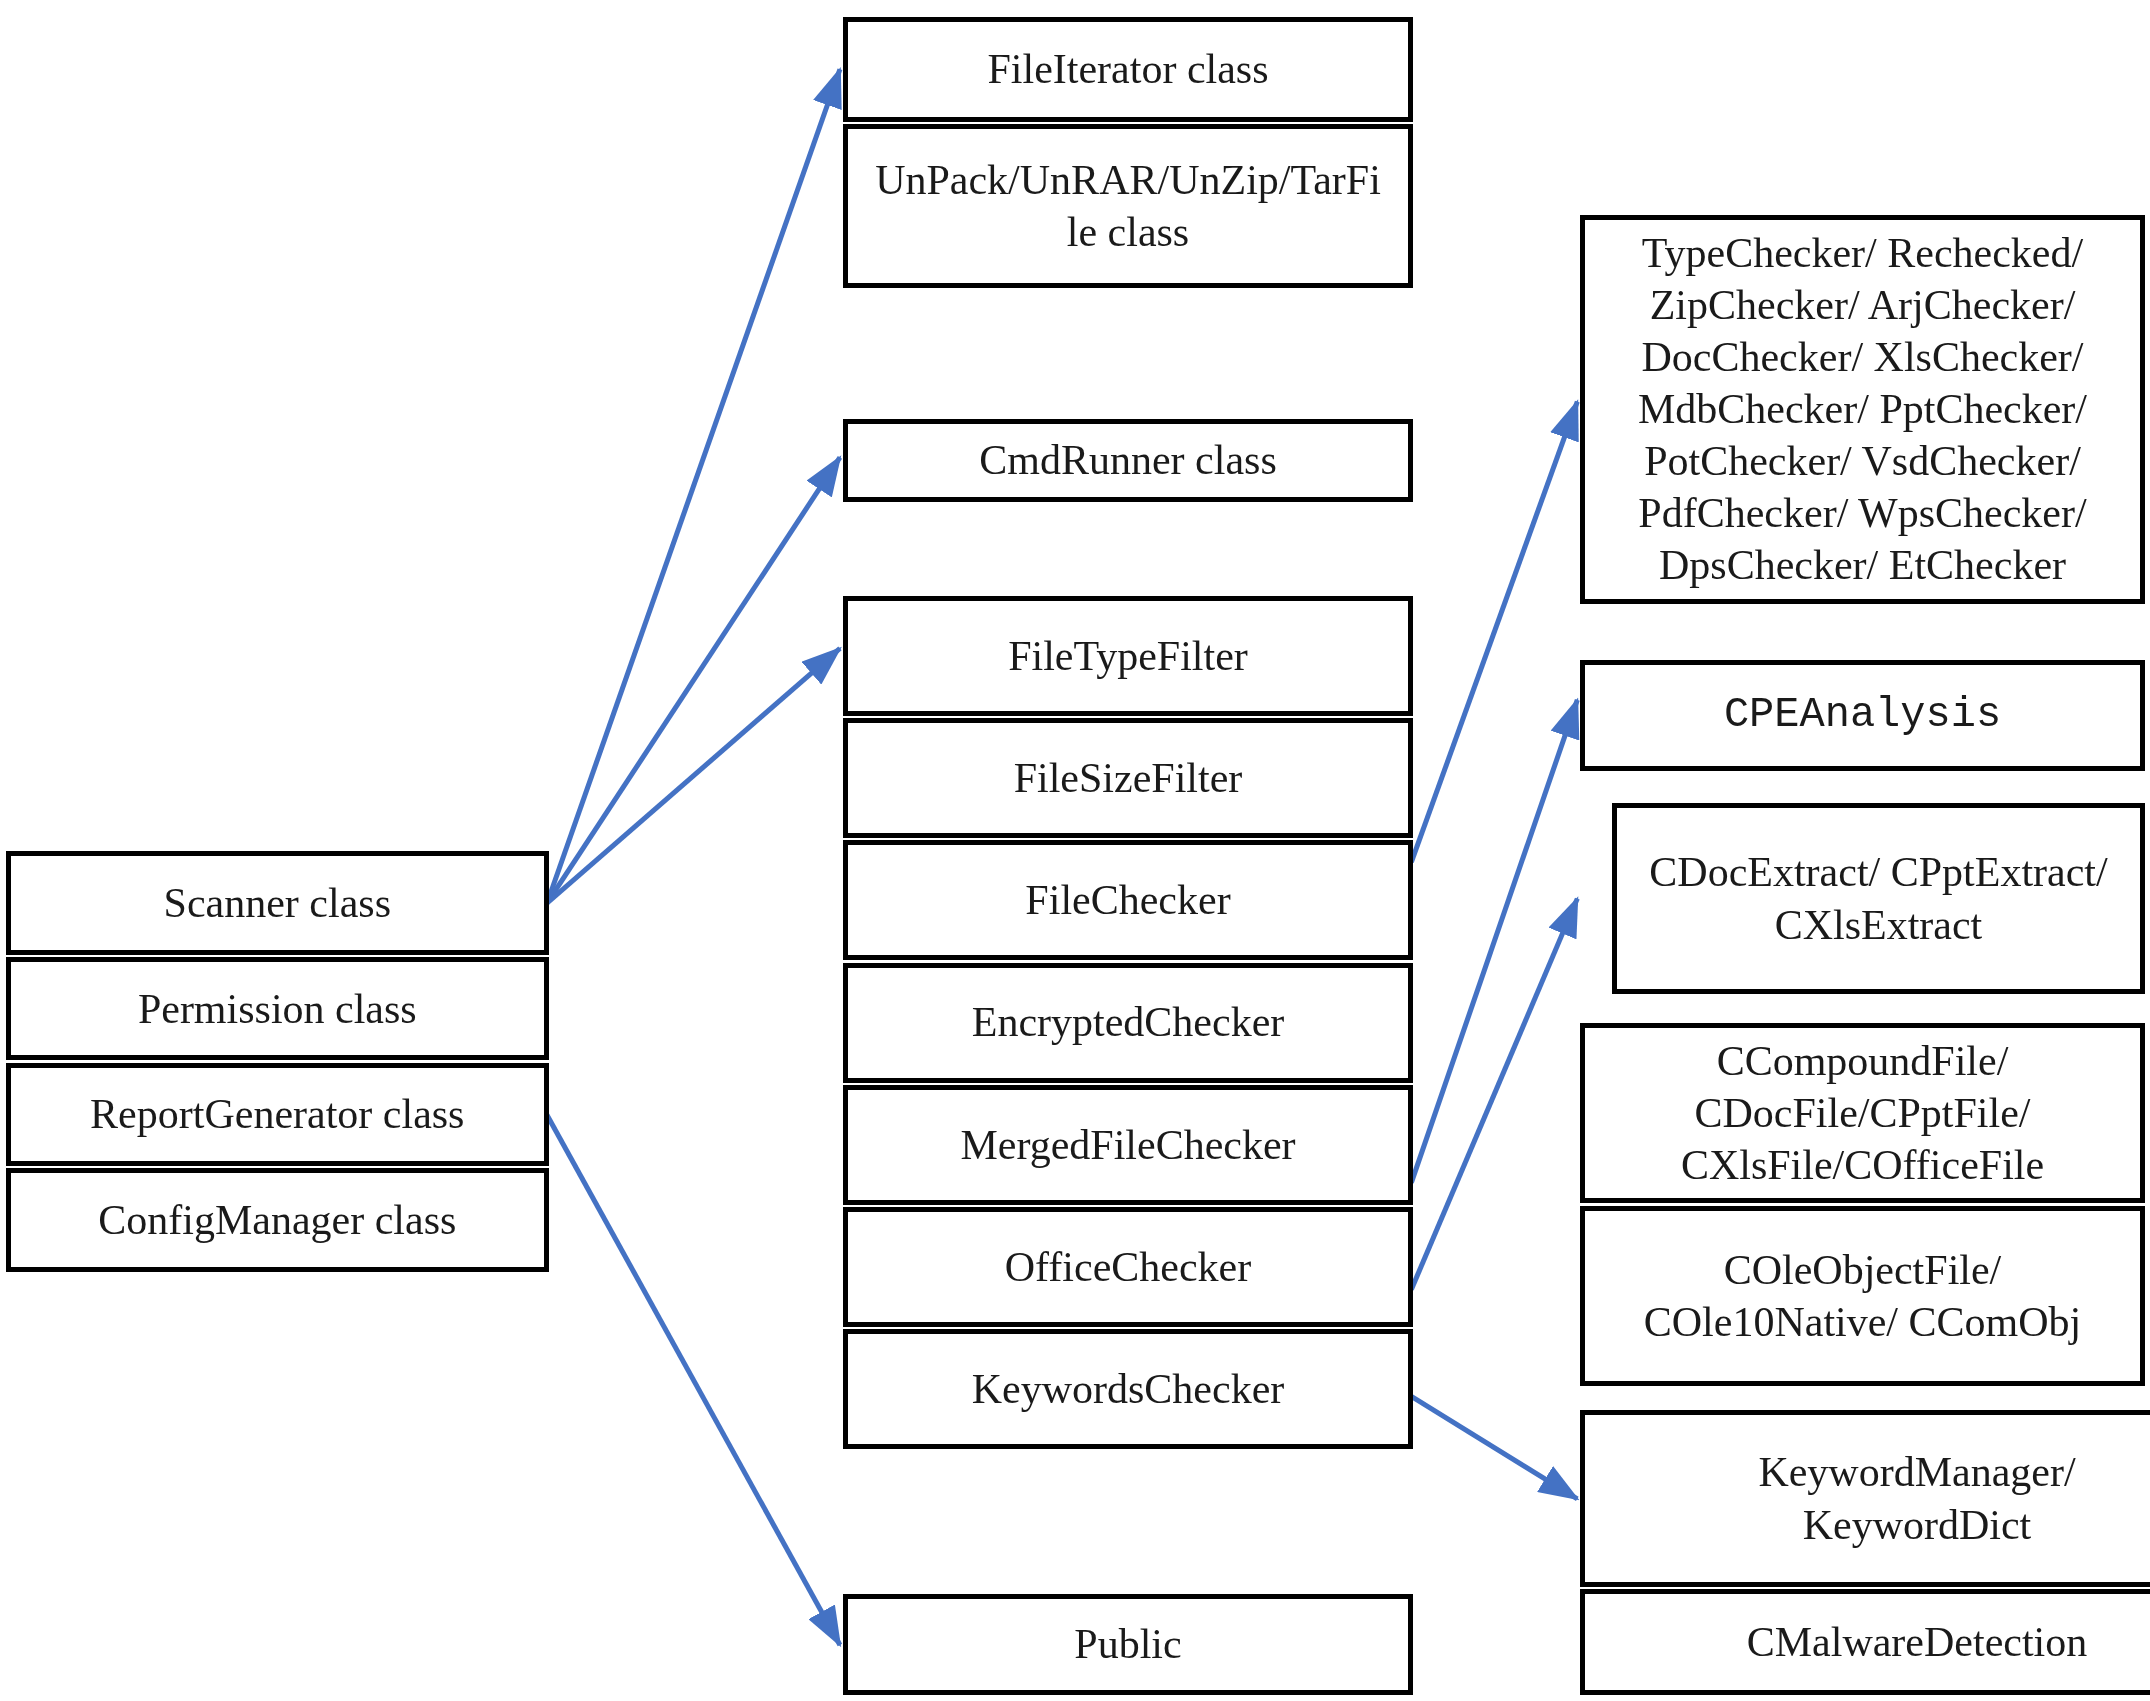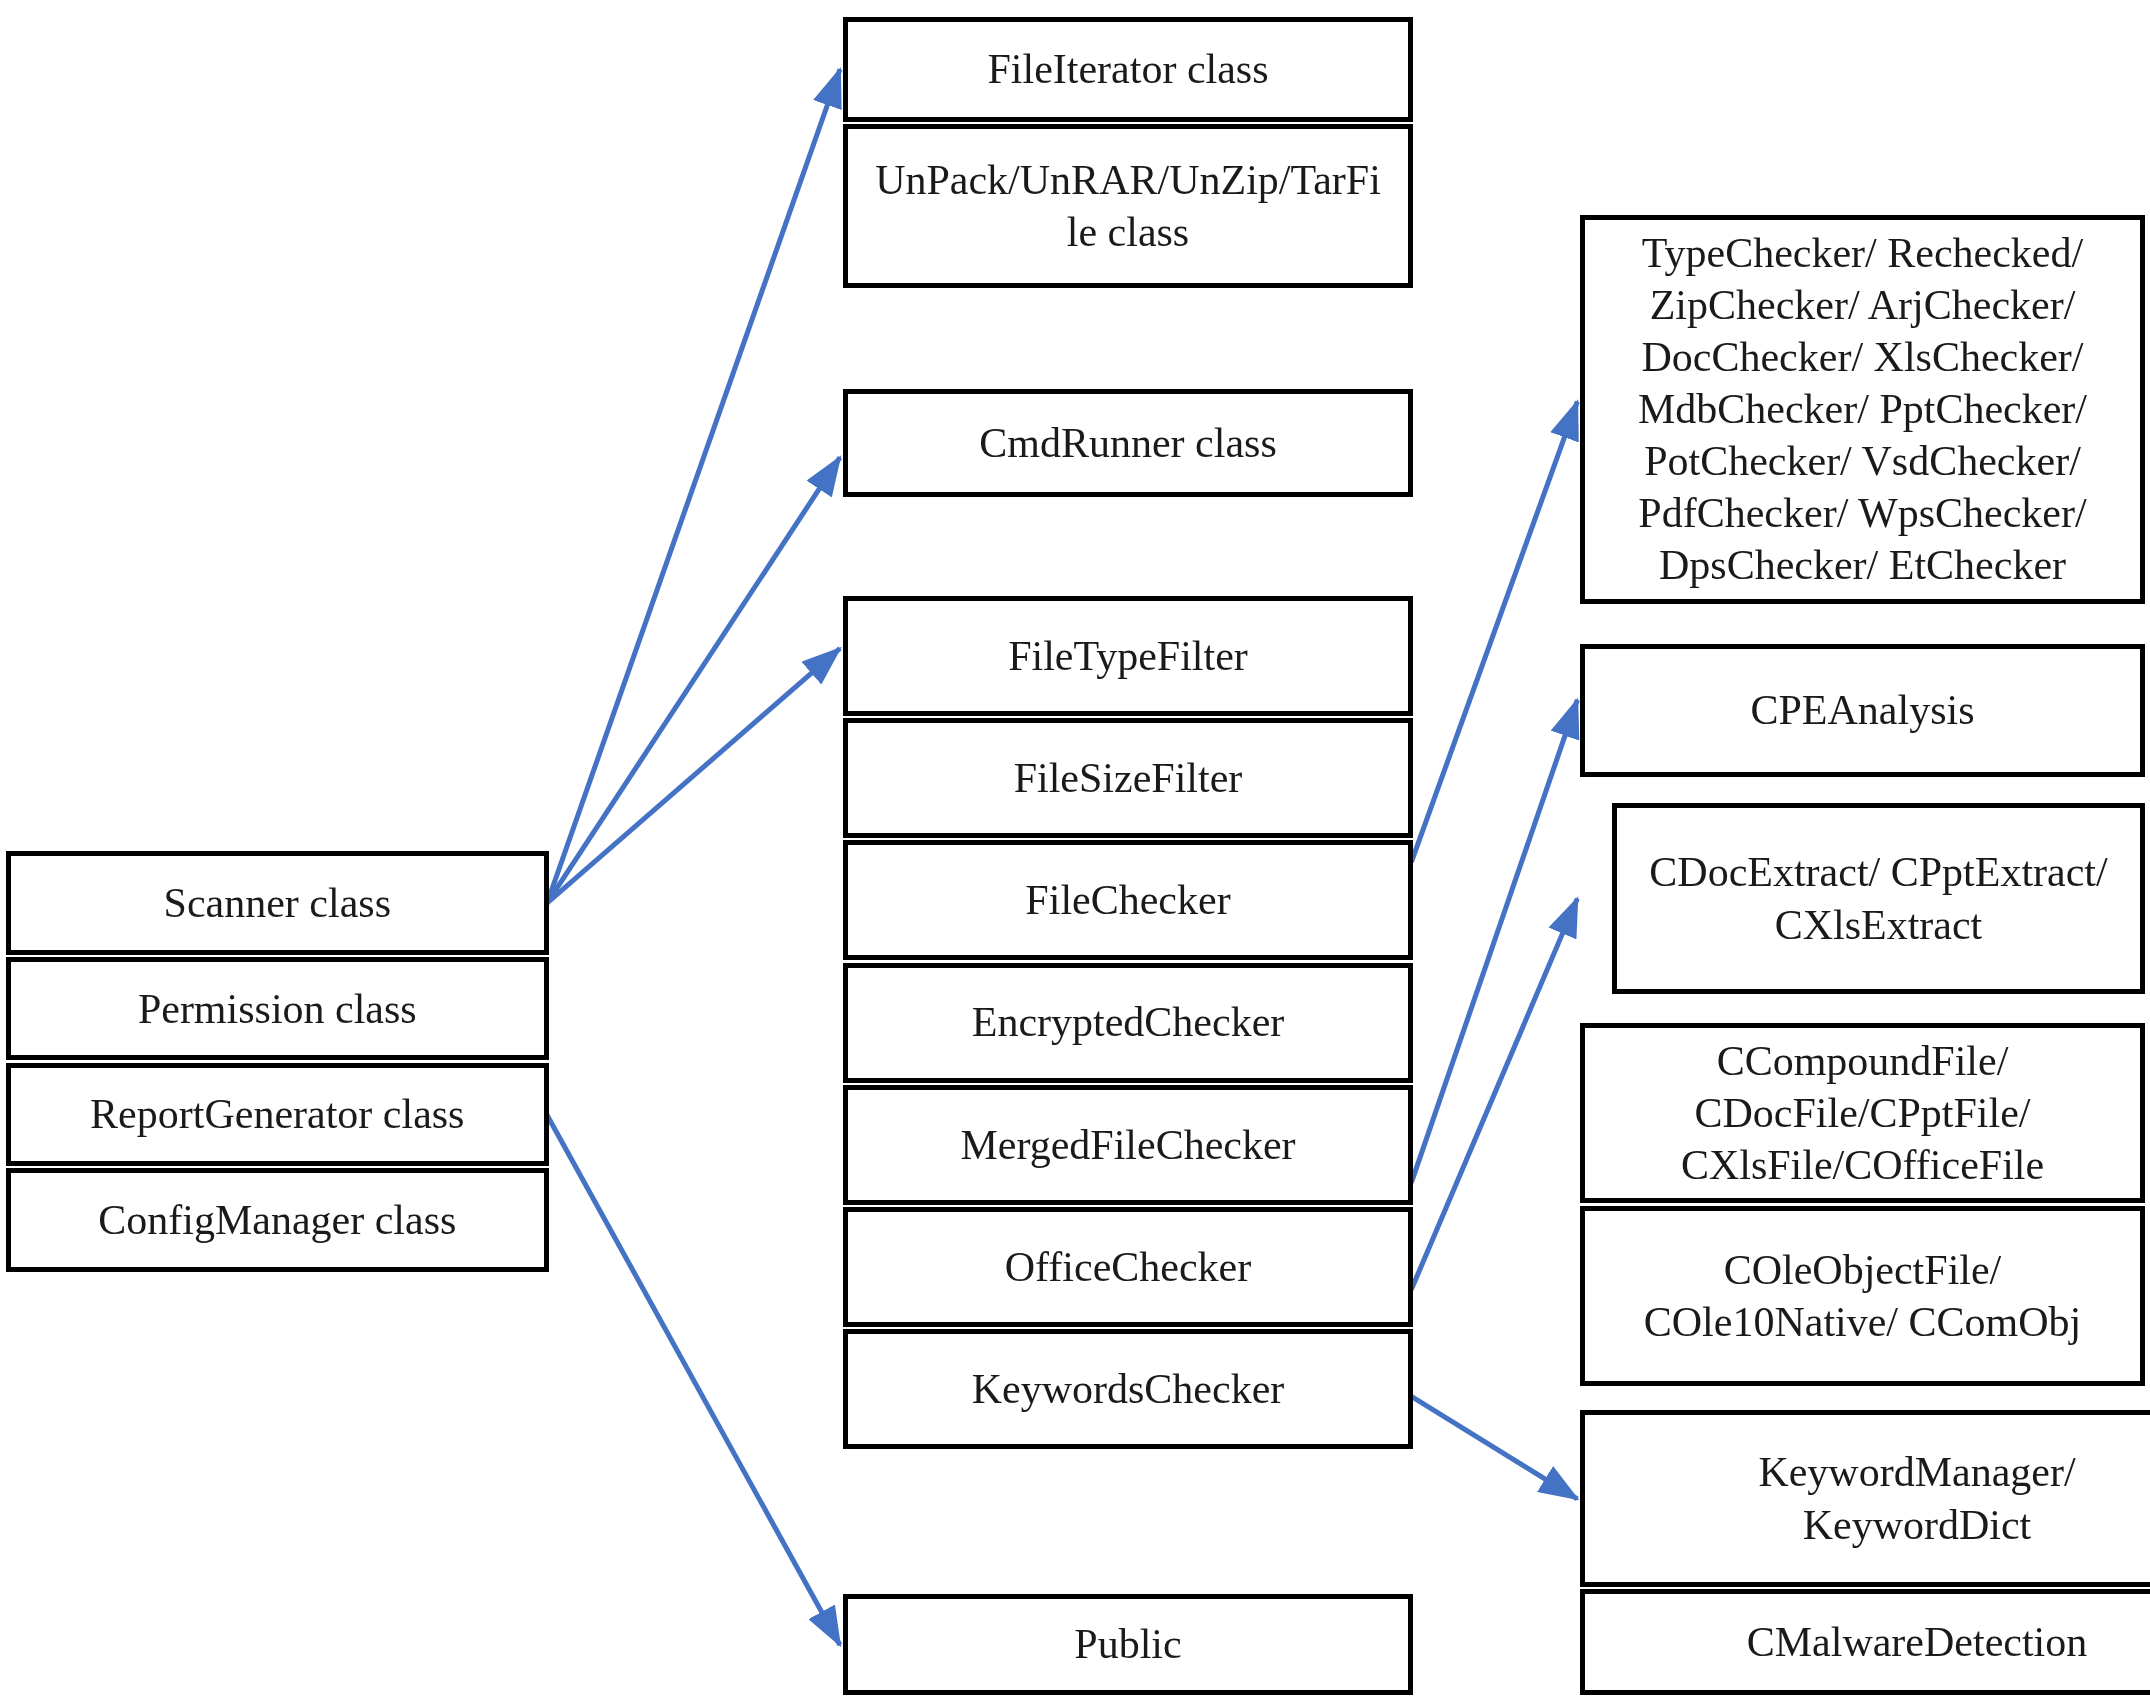--- a/index.html
+++ b/index.html
@@ -23,25 +23,25 @@
     font-size:42px;
     line-height:1.24;
     white-space:pre-line;
     box-sizing:border-box;
     flex:1 1 0;
     padding:7px 10px;
   }
   
   #left-stack   {left:8;   left:5.8px;    top:851px; width:543px; height:421px;}
   #iter-stack   {left:843px; top:16.6px;   width:570px; height:271px;}
-  #cmd-stack    {left:843px; top:389px;  width:570px; height:108px;}
+  #cmd-stack    {left:843px; top:419px;  width:570px; height:83px;}
   #mid-stack    {left:843px; top:596px;  width:570px; height:853px;}
   #public-stack {left:843px; top:1594px; width:570px; height:101px;border-radius:27px;}
   #type-stack   {left:1580px; top:215px;  width:565px; height:367px;}
-  #cpe-stack    {left:1580px; top:644px;  width:565px; height:133px;}
+  #cpe-stack    {left:1580px; top:660px;  width:565px; height:111px;font-family:Liberation Mono, monospace;}
   #extract-stack{left:1580px; top:803px; width:565px; height:583px;}
   #keyword-stack{left:1580px; top:1410px; width:674px; height:285px;}
   #iter-stack .cell:nth-child(1){flex:0 0 105px;}
   #iter-stack .cell:nth-child(2){flex:1 1 auto;}
   #extract-stack .cell:nth-child(1){flex:0 0 191px;margin-left:32px;}
   #extract-stack .cell:nth-child(2){flex:0 0 170px;margin-top:27px;}
   #extract-stack .cell:nth-child(3){flex:1 1 auto;}
   #keyword-stack .cell:nth-child(1){flex:0 0 177px;}
   #keyword-stack .cell:nth-child(2){flex:1 1 auto;}
   #arrow-layer{

